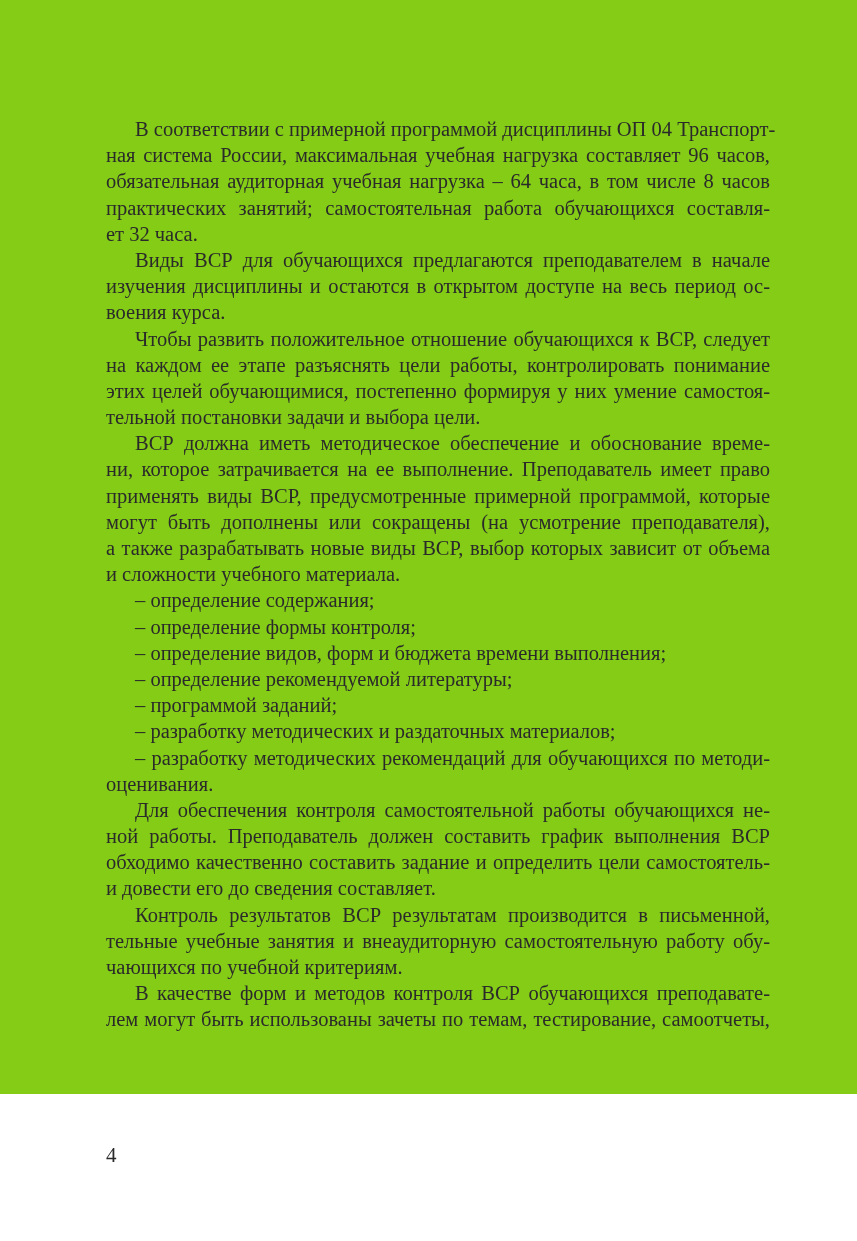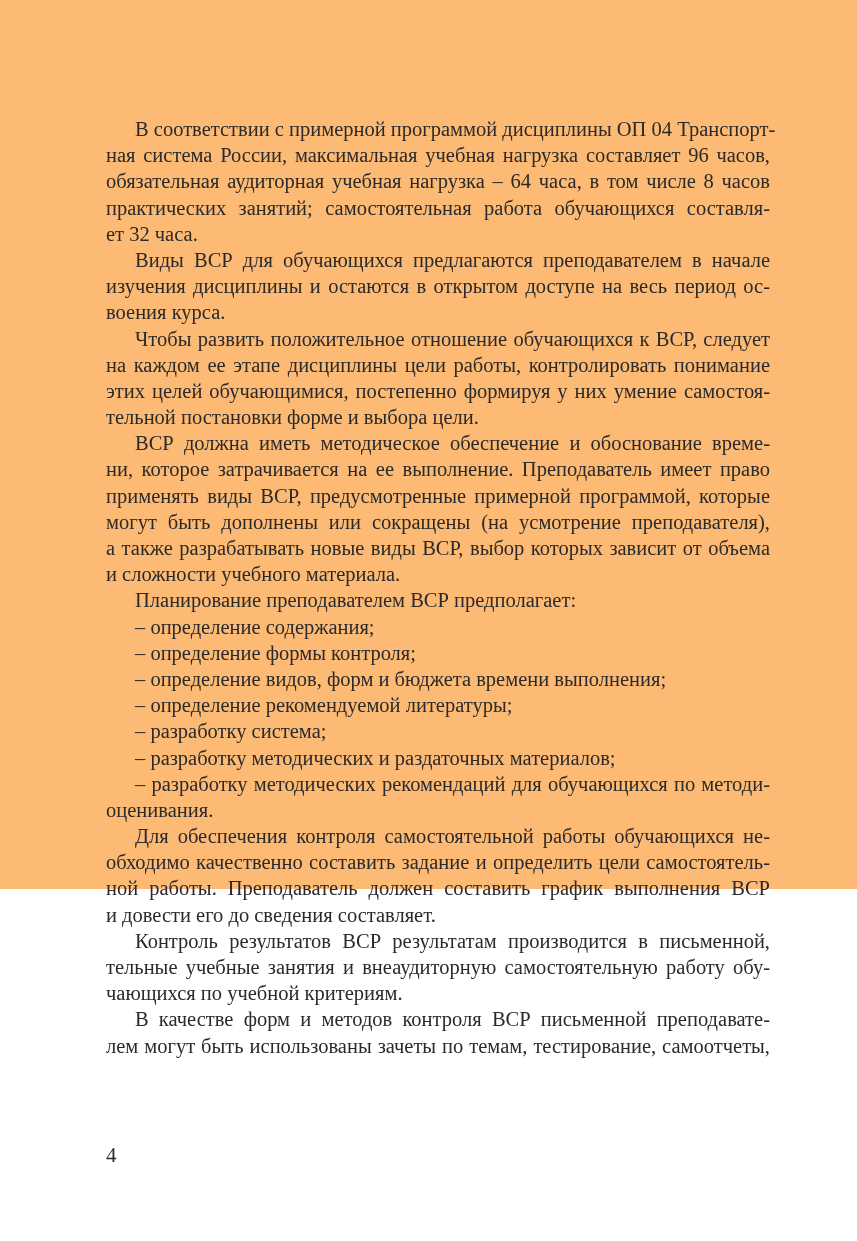--- a/index.html
+++ b/index.html
@@ -1,17 +1,17 @@
 <!DOCTYPE html>
 <html><head>
 <meta charset="utf-8">
 <style>
   html, body { margin: 0; padding: 0; background: #ffffff; }
   body { width: 857px; height: 1241px; position: relative; overflow: hidden; }
-  .page { position: absolute; left: 0; top: 0; width: 857px; height: 889px; background: #fdba74; }
+  .page { position: absolute; left: 0; top: 0; width: 857px; height: 1094px; background: #84cc16; }
   .text-block {
     position: absolute; left: 106px; top: 116px; width: 664px;
     font-family: "Liberation Serif", "DejaVu Serif", serif;
     font-size: 20.5px; color: #2a2a2a; line-height: 26.2px;
   }
   .line { display: block; white-space: nowrap; height: 26.2px; text-align: justify; text-align-last: justify; overflow: visible; }
   .line.last { text-align-last: left; }
   .line.indent { padding-left: 29px; }
   .page-number {
     position: absolute; left: 106px; top: 1143px;
@@ -31,67 +31,64 @@
         <span class="line">практических занятий; самостоятельная работа обучающихся составля-</span>
         <span class="line last">ет 32 часа.</span>
       </div>
       <div>
         <span class="line indent">Виды ВСР для обучающихся предлагаются преподавателем в начале</span>
         <span class="line">изучения дисциплины и остаются в открытом доступе на весь период ос-</span>
         <span class="line last">воения курса.</span>
       </div>
       <div>
         <span class="line indent">Чтобы развить положительное отношение обучающихся к ВСР, следует</span>
-        <span class="line">на каждом ее этапе дисциплины цели работы, контролировать понимание</span>
+        <span class="line">на каждом ее этапе разъяснять цели работы, контролировать понимание</span>
         <span class="line">этих целей обучающимися, постепенно формируя у них умение самостоя-</span>
-        <span class="line last">тельной постановки форме и выбора цели.</span>
+        <span class="line last">тельной постановки задачи и выбора цели.</span>
       </div>
       <div>
         <span class="line indent">ВСР должна иметь методическое обеспечение и обоснование време-</span>
         <span class="line">ни, которое затрачивается на ее выполнение. Преподаватель имеет право</span>
         <span class="line">применять виды ВСР, предусмотренные примерной программой, которые</span>
         <span class="line">могут быть дополнены или сокращены (на усмотрение преподавателя),</span>
         <span class="line">а также разрабатывать новые виды ВСР, выбор которых зависит от объема</span>
         <span class="line last">и сложности учебного материала.</span>
-      </div>
-      <div>
-        <span class="line indent last">Планирование преподавателем ВСР предполагает:</span>
       </div>
       <div>
         <span class="line indent last">– определение содержания;</span>
       </div>
       <div>
         <span class="line indent last">– определение формы контроля;</span>
       </div>
       <div>
         <span class="line indent last">– определение видов, форм и бюджета времени выполнения;</span>
       </div>
       <div>
         <span class="line indent last">– определение рекомендуемой литературы;</span>
       </div>
       <div>
-        <span class="line indent last">– разработку система;</span>
+        <span class="line indent last">– программой заданий;</span>
       </div>
       <div>
         <span class="line indent last">– разработку методических и раздаточных материалов;</span>
       </div>
       <div>
         <span class="line indent">– разработку методических рекомендаций для обучающихся по методи-</span>
         <span class="line last">оценивания.</span>
       </div>
       <div>
         <span class="line indent">Для обеспечения контроля самостоятельной работы обучающихся не-</span>
+        <span class="line">ной работы. Преподаватель должен составить график выполнения ВСР</span>
         <span class="line">обходимо качественно составить задание и определить цели самостоятель-</span>
-        <span class="line">ной работы. Преподаватель должен составить график выполнения ВСР</span>
         <span class="line last">и довести его до сведения составляет.</span>
       </div>
       <div>
         <span class="line indent">Контроль результатов ВСР результатам производится в письменной,</span>
         <span class="line">тельные учебные занятия и внеаудиторную самостоятельную работу обу-</span>
         <span class="line last">чающихся по учебной критериям.</span>
       </div>
       <div>
-        <span class="line indent">В качестве форм и методов контроля ВСР письменной преподавате-</span>
+        <span class="line indent">В качестве форм и методов контроля ВСР обучающихся преподавате-</span>
         <span class="line">лем могут быть использованы зачеты по темам, тестирование, самоотчеты,</span>
       </div>
     </div>
   <div class="page-number">4</div>
 </div>
 
 </body></html>

